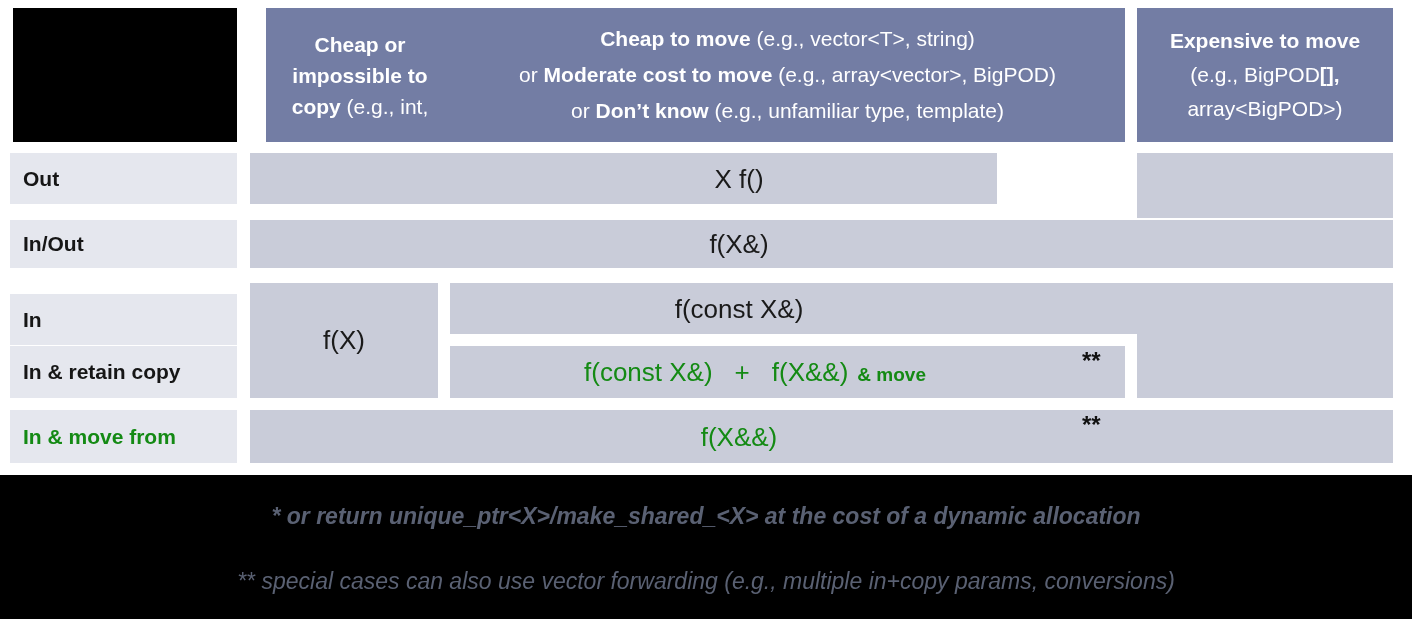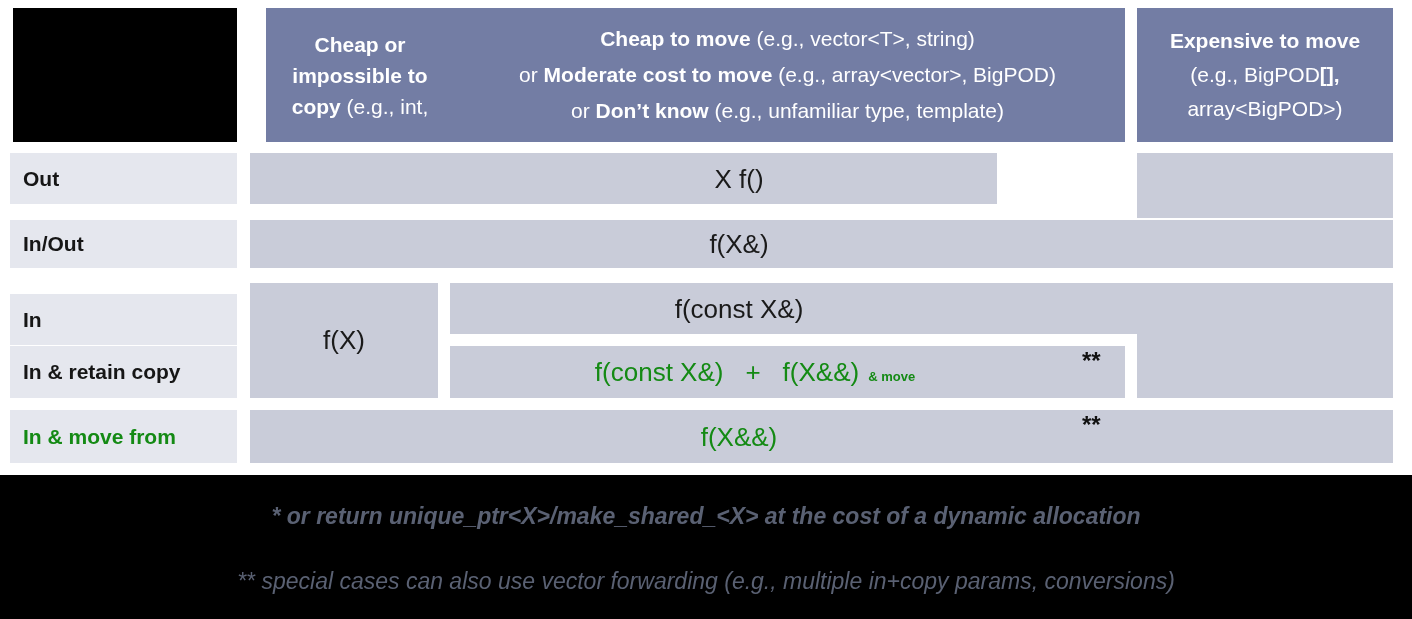--- a/index.html
+++ b/index.html
@@ -45,21 +45,21 @@
 
   .code{font-size:26px;color:#1a1a1a;white-space:nowrap;}
   .codepos{position:absolute;top:50%;transform:translate(-50%,-50%);}
   .c-out-main .codepos{left:489px;}
   .c-inout   .codepos{left:489px;}
   .c-in-main .codepos{left:289px;}
   .c-move    .codepos{left:489px;}
   .c-retain  .codepos{left:305px;}
   .green{color:#148a14;}
   .plus{margin:0 22px;}
-  .andmove{font-size:13px;margin-left:9px;font-weight:bold;}
+  .andmove{font-size:19px;margin-left:9px;font-weight:bold;}
   .stars{position:absolute;top:1px;font-weight:bold;font-size:24px;color:#111111;line-height:1.2;}
   .c-retain .stars{left:632px;}
   .c-move   .stars{left:832px;}
 
   
   .footer{position:absolute;left:0;top:475px;width:1412px;height:144px;background:#000000;}
   .fn{
     position:absolute;width:100%;text-align:center;
     font-style:italic;font-size:23px;color:#5a6173;white-space:nowrap;
   }

